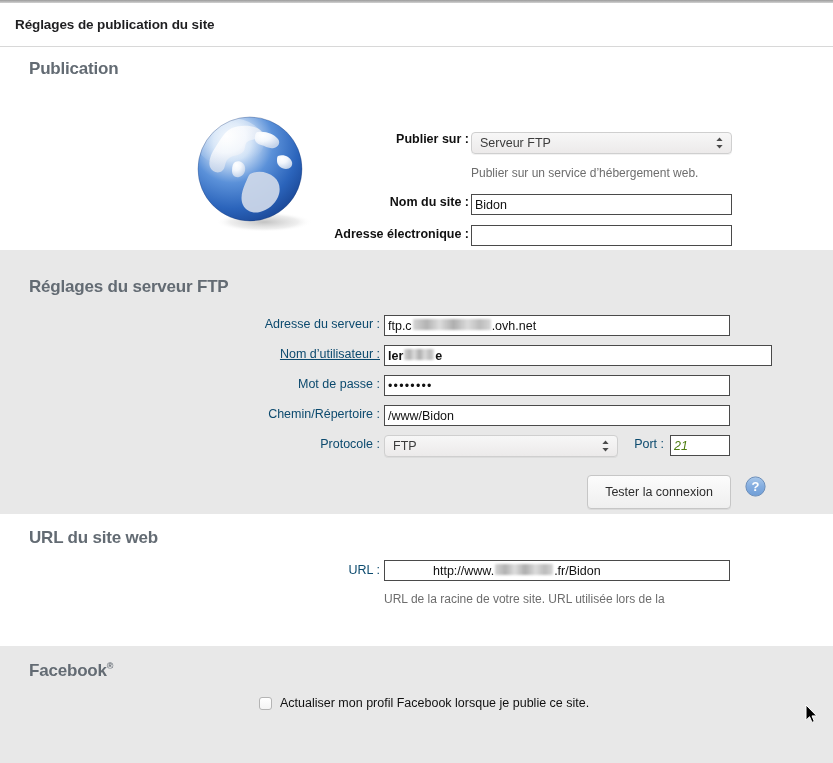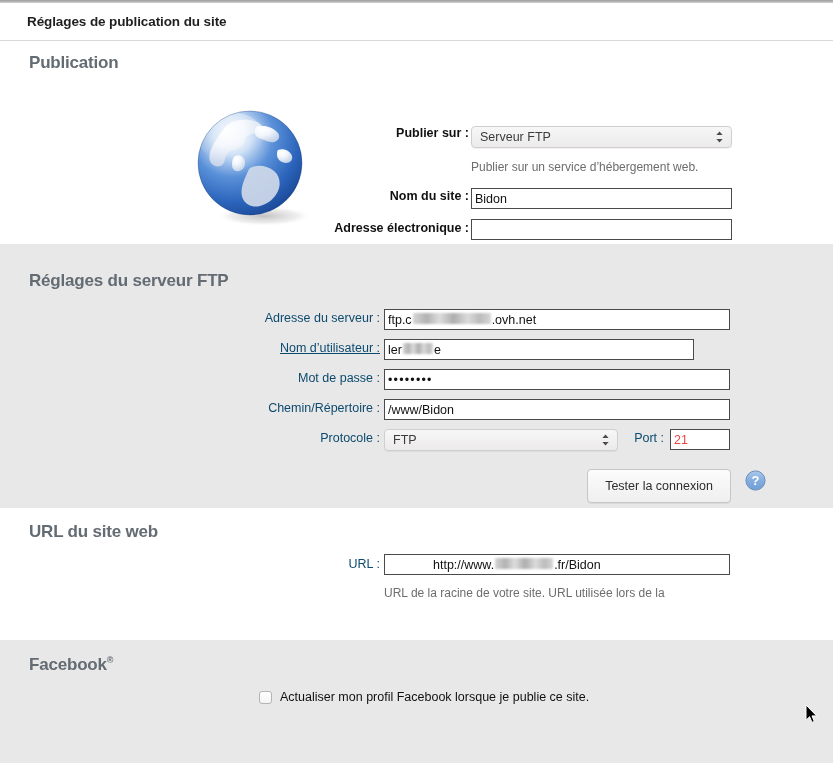--- a/index.html
+++ b/index.html
@@ -16,26 +16,26 @@
     position: relative;
     -webkit-font-smoothing: antialiased;
   }
 
   
   .top-edge {
     height: 3px;
     background: linear-gradient(to bottom, #9b9b9b 0%, #bcbcbc 60%, #d2d2d2 100%);
   }
   .titlebar {
-    height: 38px;
+    height: 44px;
     background: #ffffff;
     border-bottom: 1px solid #d8d8d8;
     display: flex;
     align-items: center;
-    padding-left: 27px;
+    padding-left: 15px;
     box-sizing: border-box;
   }
   .titlebar-title {
     font-size: 13.5px;
     font-weight: bold;
     color: #1f1f21;
     letter-spacing: -0.1px;
   }
 
   
@@ -87,21 +87,21 @@
     border: 1px solid #4a4a4a;
     font-family: "Liberation Sans", sans-serif;
     font-size: 12.5px;
     color: #111;
     padding: 0 0 0 3px;
     display: flex;
     align-items: center;
     outline: none;
     border-radius: 0;
   }
-  .txtfield.placeholder-style { color: #ef4444; }
+  .txtfield.placeholder-style { color: #4d7c0f; font-style: italic; }
 
   .selectbox {
     box-sizing: border-box;
     height: 22px;
     background: linear-gradient(to bottom, #f7f7f7 0%, #eceaea 100%);
     border: 1px solid #cfcfcf;
     border-radius: 4px;
     font-size: 12.5px;
     color: #3c3c3c;
     padding: 0 22px 0 8px;
@@ -299,21 +299,21 @@
   </div>
   <div class="txtfield" style="position:absolute; left:384px; top:65px; width:346px;">
     <span>ftp.c</span>
       <span class="redact" style="width:78px;"></span>
       <span>.ovh.net</span>
   </div>
 
   <div class="row" style="left:252px; top:97px;">
     <span class="lbl-plain" style="width:128px;text-decoration:underline;">Nom d’utilisateur :</span>
   </div>
-  <div class="txtfield" style="position:absolute; left:384px; top:95px; width:310px;">
+  <div class="txtfield" style="position:absolute; left:384px; top:95px; width:388px;font-weight:bold;">
     <span>ler</span>
       <span class="redact" style="width:30px;"></span>
       <span>e</span>
   </div>
 
   <div class="row" style="left:252px; top:127px;">
     <span class="lbl-plain" style="width:128px;">Mot de passe :</span>
   </div>
   <div class="txtfield" style="position:absolute; left:384px; top:125px; width:346px; letter-spacing:1.2px;">
     <span>••••••••</span>

